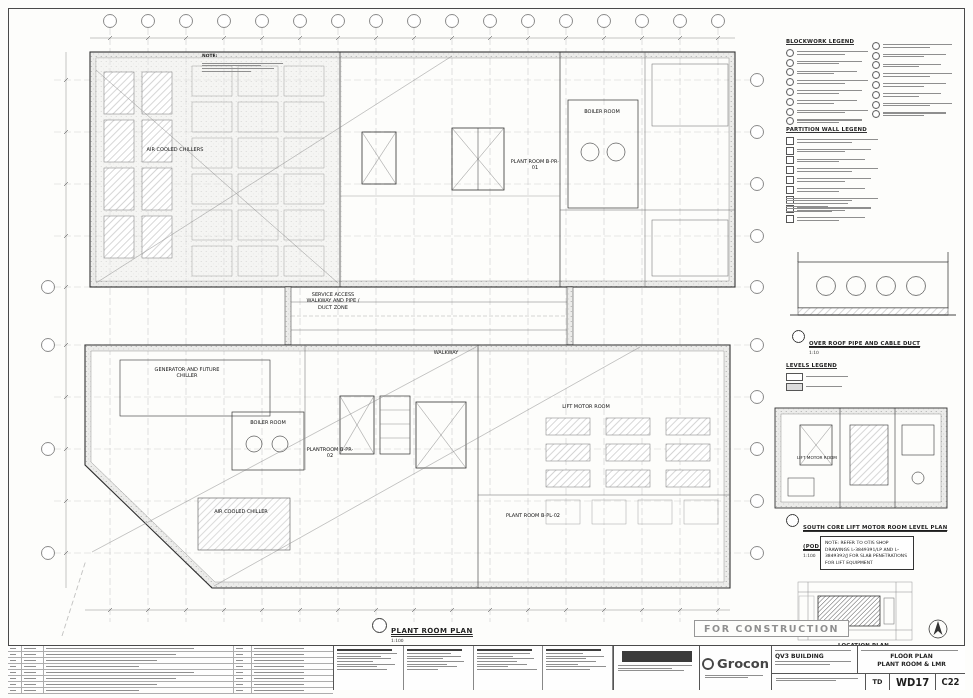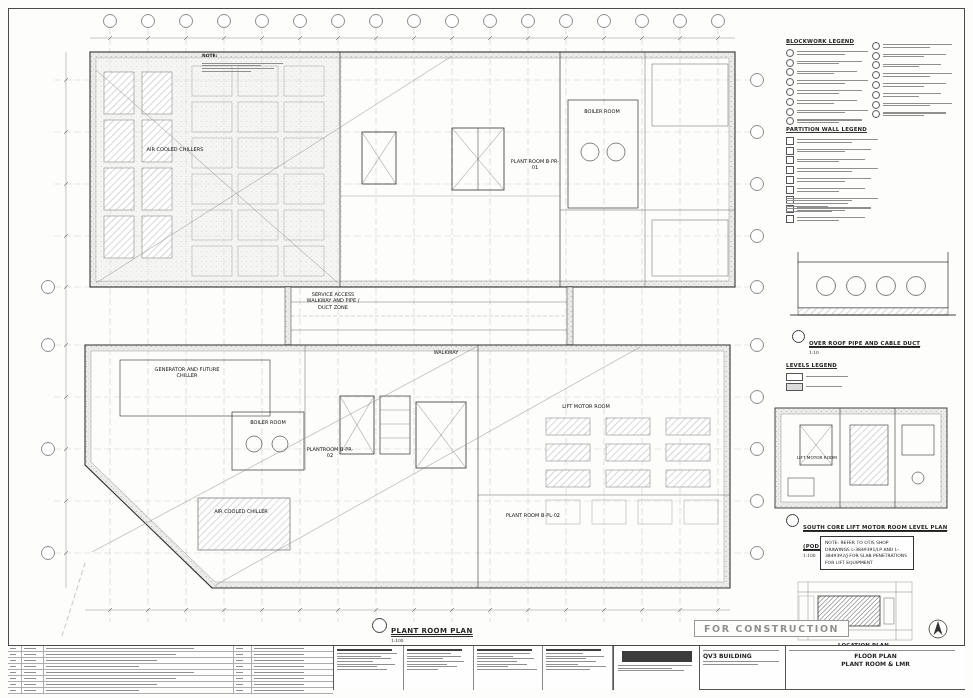--- a/index.html
+++ b/index.html
@@ -797,20 +797,30 @@
 
     <div class="logo2 tb-col">
       <div class="blackbar"></div>
       <div>
           <div class="bar" style="width: 96%;"></div>
           <div class="bar" style="width: 70%;"></div>
           <div class="bar" style="width: 86%;"></div>
         </div>
     </div>
 
+    <div class="grocon tb-col">
+      <span class="wordmark">
+        <span class="glogo"></span>
+        <span>Grocon</span>
+      </span>
+      <div style="width:85%;">
+          <div class="bar" style="width: 96%;"></div>
+          <div class="bar" style="width: 70%;"></div>
+        </div>
+    </div>
 
     <div class="tb-right">
       <div class="tb-right-top">
         <div class="proj-cell">
           <div>
               <div class="bar" style="width: 96%;"></div>
             </div>
           <div class="proj-name">QV3 BUILDING</div>
           <div>
               <div class="bar" style="width: 96%;"></div>
@@ -818,20 +828,31 @@
             </div>
         </div>
         <div class="title-cell">
           <div>
               <div class="bar" style="width: 96%;"></div>
             </div>
           <div class="dwg-title">FLOOR PLAN</div>
           <div class="dwg-title">PLANT ROOM &amp; LMR</div>
         </div>
       </div>
+      <div class="tb-right-bot">
+        <div class="misc-cell">
+          <div>
+              <div class="bar" style="width: 96%;"></div>
+              <div class="bar" style="width: 70%;"></div>
+            </div>
+        </div>
+        <div class="num-cell sz">TD</div>
+        <div class="num-cell dno">WD17</div>
+        <div class="num-cell rev">C22</div>
+      </div>
     </div>
   </div>
 <div class="room-label" style="left: 140px; top: 146px; width: 70px;">AIR COOLED CHILLERS</div>
     <div class="room-label" style="left: 508px; top: 158px; width: 54px;">PLANT ROOM B-PR-01</div>
     <div class="room-label" style="left: 572px; top: 108px; width: 60px;">BOILER ROOM</div>
     <div class="room-label" style="left: 300px; top: 291px; width: 66px;">SERVICE ACCESS WALKWAY AND PIPE / DUCT ZONE</div>
     <div class="room-label" style="left: 424px; top: 349px; width: 44px;">WALKWAY</div>
     <div class="room-label" style="left: 152px; top: 366px; width: 70px;">GENERATOR AND FUTURE CHILLER</div>
     <div class="room-label" style="left: 240px; top: 419px; width: 56px;">BOILER ROOM</div>
     <div class="room-label" style="left: 306px; top: 446px; width: 48px;">PLANTROOM B-PR-02</div>

